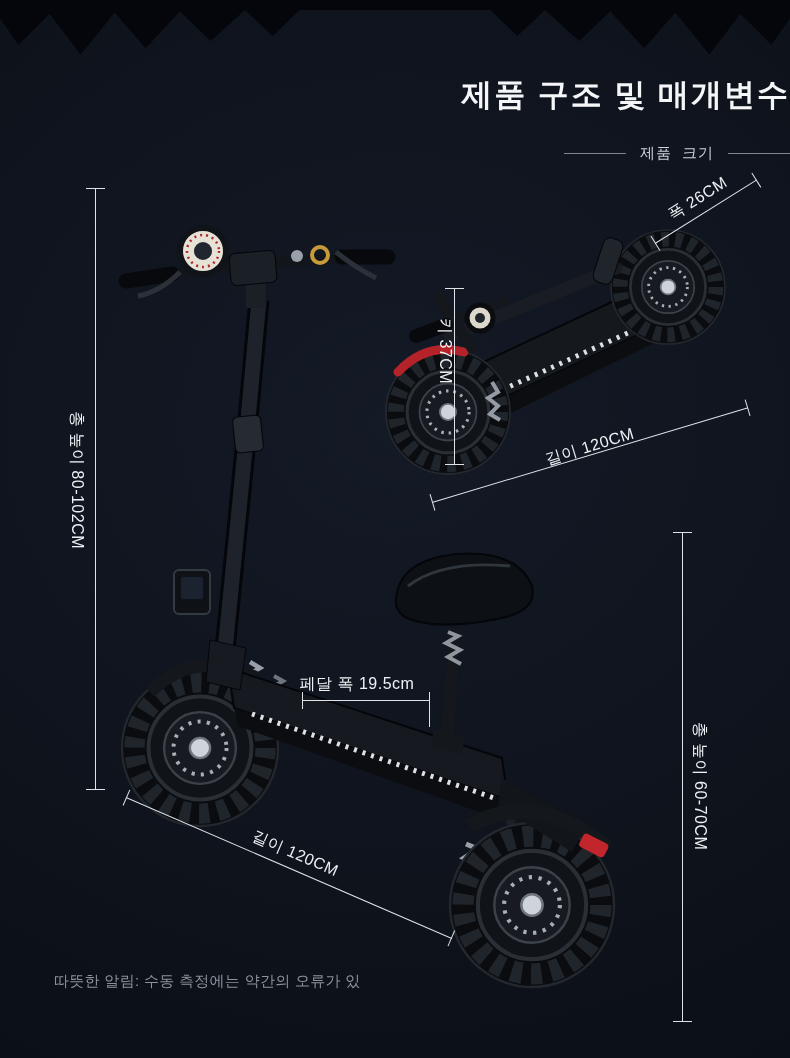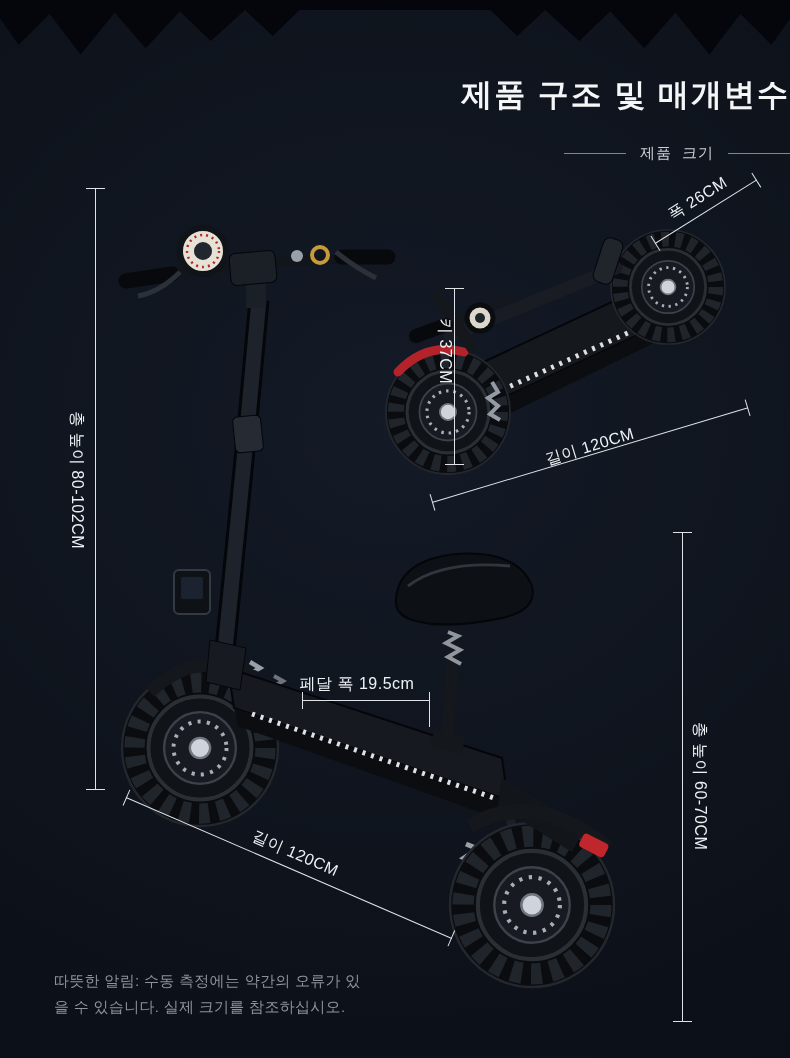--- a/index.html
+++ b/index.html
@@ -149,16 +149,15 @@
 
   <span class="mlabel" style="left:357px;top:684px;">페달 폭 19.5cm</span>
   <div class="dline" style="left:302px;top:700px;width:128px;"></div>
   <div class="pointer" style="left:429px;top:701px;height:26px;"></div>
 
   <div class="dline" style="left:126px;top:797px;width:355px;transform:rotate(23.4deg);"></div>
   <span class="mlabel" style="left:295px;top:854px;--rot:23.4deg">길이 120CM</span>
 
   <div class="note">
     <div>따뜻한 알림: 수동 측정에는 약간의 오류가 있</div>
-    <div>을 수 있습니다. 실제 크기를 참조하십시오.</div>
   </div>
 
 </div>
 
 </body></html>

